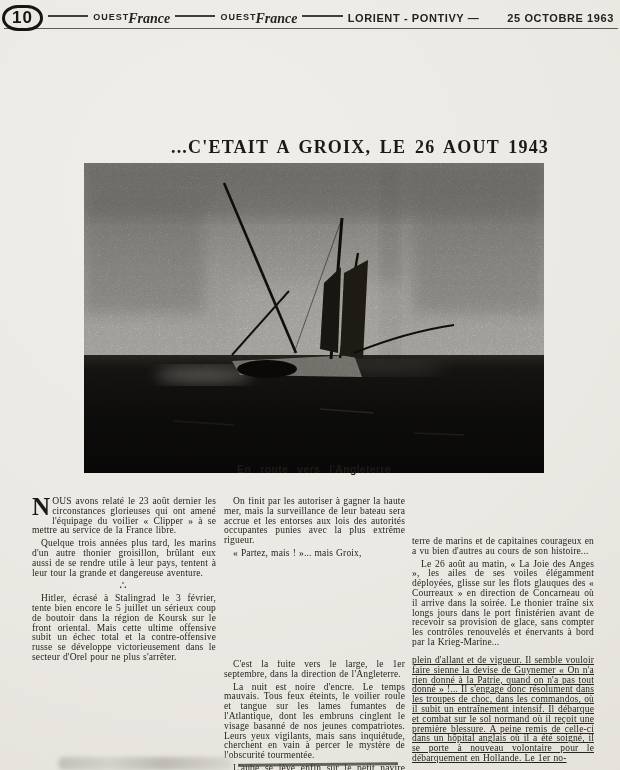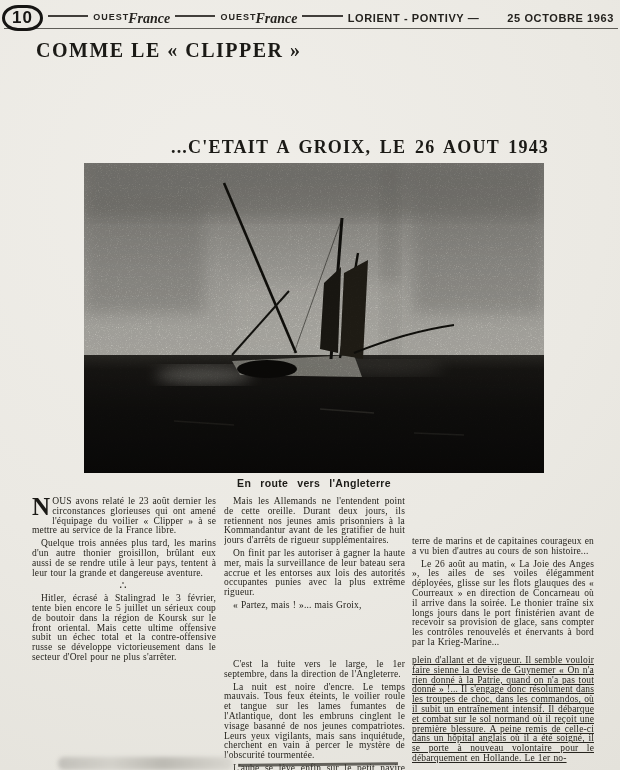--- a/index.html
+++ b/index.html
@@ -25,21 +25,21 @@
 
   
   .kicker { position:absolute; left:36px; top:39px; font:bold 20px "Liberation Serif", serif; letter-spacing:1.5px; color:#1b1a16; }
   .head-main { position:absolute; left:55px; top:64px; width:520px; text-align:center;
     font:bold 27px/35px "Liberation Sans", sans-serif; word-spacing:6px; letter-spacing:.3px; color:#15140f; }
   .dateline { position:absolute; left:110px; top:137px; width:500px; text-align:center;
     font:bold 18px "Liberation Serif", serif; letter-spacing:1.2px; word-spacing:3px; color:#1b1a16; }
 
   
   .photo { position:absolute; left:84px; top:163px; width:460px; height:310px; }
-  .caption { position:absolute; left:84px; top:477px; width:460px; text-align:center;
+  .caption { position:absolute; left:84px; top:463px; width:460px; text-align:center;
     font:bold 10.5px "Liberation Sans", sans-serif; word-spacing:6px; letter-spacing:.3px; color:#1d1c18; }
 
   
   .col { position:absolute; text-align:justify; font-size:9.5px; line-height:9.8px;
     letter-spacing:.15px; word-spacing:.5px; color:#26241e; }
   .col p { margin:0 0 3px 0; text-indent:9px; }
   .col p.first { text-indent:0; }
   .dropcap { float:left; font:bold 25px/20px "Liberation Serif", serif; margin:0 2px 0 0; color:#1b1a16; }
   .sep { text-align:center; text-indent:0 !important; font-size:11px; letter-spacing:2px; margin:1px 0 3px 0 !important; }
   .col1 { left:32px;  top:497px; width:184px; height:273px; overflow:hidden; }
@@ -69,21 +69,20 @@
     <div class="mast-rule"></div>
     <div class="of-logo"><span class="of-caps">OUEST</span><span class="of-script">France</span></div>
     <div class="mast-rule"></div>
     <div class="edition-date">
       <span>LORIENT - PONTIVY —</span>
       <span>25 OCTOBRE 1963</span>
     </div>
   </div>
   <div class="full-rule"></div>
 
-  <div class="kicker">COMME LE « CLIPPER »</div>
   <div class="dateline">...C'ETAIT A GROIX, LE 26 AOUT 1943</div>
 
   <div class="photo">
     <svg width="460" height="310" viewBox="0 0 460 310">
       <defs>
         <linearGradient id="sky" x1="0" y1="0" x2="0" y2="1">
           <stop offset="0" stop-color="#a3a19b"></stop>
           <stop offset="0.22" stop-color="#b4b2ab"></stop>
           <stop offset="0.55" stop-color="#cfcdc6"></stop>
           <stop offset="0.85" stop-color="#dedcd4"></stop>
@@ -131,21 +130,20 @@
   <div class="caption">En route vers l'Angleterre</div>
 
   <div class="col col1">
     <p class="first"><span class="dropcap">N</span><span>OUS avons relaté le 23 août dernier les circonstances glorieuses qui ont amené l'équipage du voilier « Clipper » à se mettre au service de la France libre.</span></p>
     <p>Quelque trois années plus tard, les marins d'un autre thonier groisillon, brûlant eux aussi de se rendre utile à leur pays, tentent à leur tour la grande et dangereuse aventure.</p>
     <p class="sep">∴</p>
     <p>Hitler, écrasé à Stalingrad le 3 février, tente bien encore le 5 juillet un sérieux coup de boutoir dans la région de Koursk sur le front oriental. Mais cette ultime offensive subit un échec total et la contre-offensive russe se développe victorieusement dans le secteur d'Orel pour ne plus s'arrêter.</p>
   </div>
 
   <div class="col col2a">
-    <p>Mais les Allemands ne l'entendent point de cette oreille. Durant deux jours, ils retiennent nos jeunes amis prisonniers à la Kommandantur avant de les gratifier de huit jours d'arrêts de rigueur supplémentaires.</p>
     <p>On finit par les autoriser à gagner la haute mer, mais la surveillance de leur bateau sera accrue et les entorses aux lois des autorités occupantes punies avec la plus extrême rigueur.</p>
     <p>« Partez, mais ! »... mais Groix,</p>
   </div>
 
   <div class="col col3a">
     <p class="first">terre de marins et de capitaines courageux en a vu bien d'autres au cours de son histoire...</p>
     <p>Le 26 août au matin, « La Joie des Anges », les ailes de ses voiles élégamment déployées, glisse sur les flots glauques des « Courreaux » en direction de Concarneau où il arrive dans la soirée. Le thonier traîne six longs jours dans le port finistérien avant de recevoir sa provision de glace, sans compter les contrôles renouvelés et énervants à bord par la Krieg-Marine...</p>
   </div>
 
 

